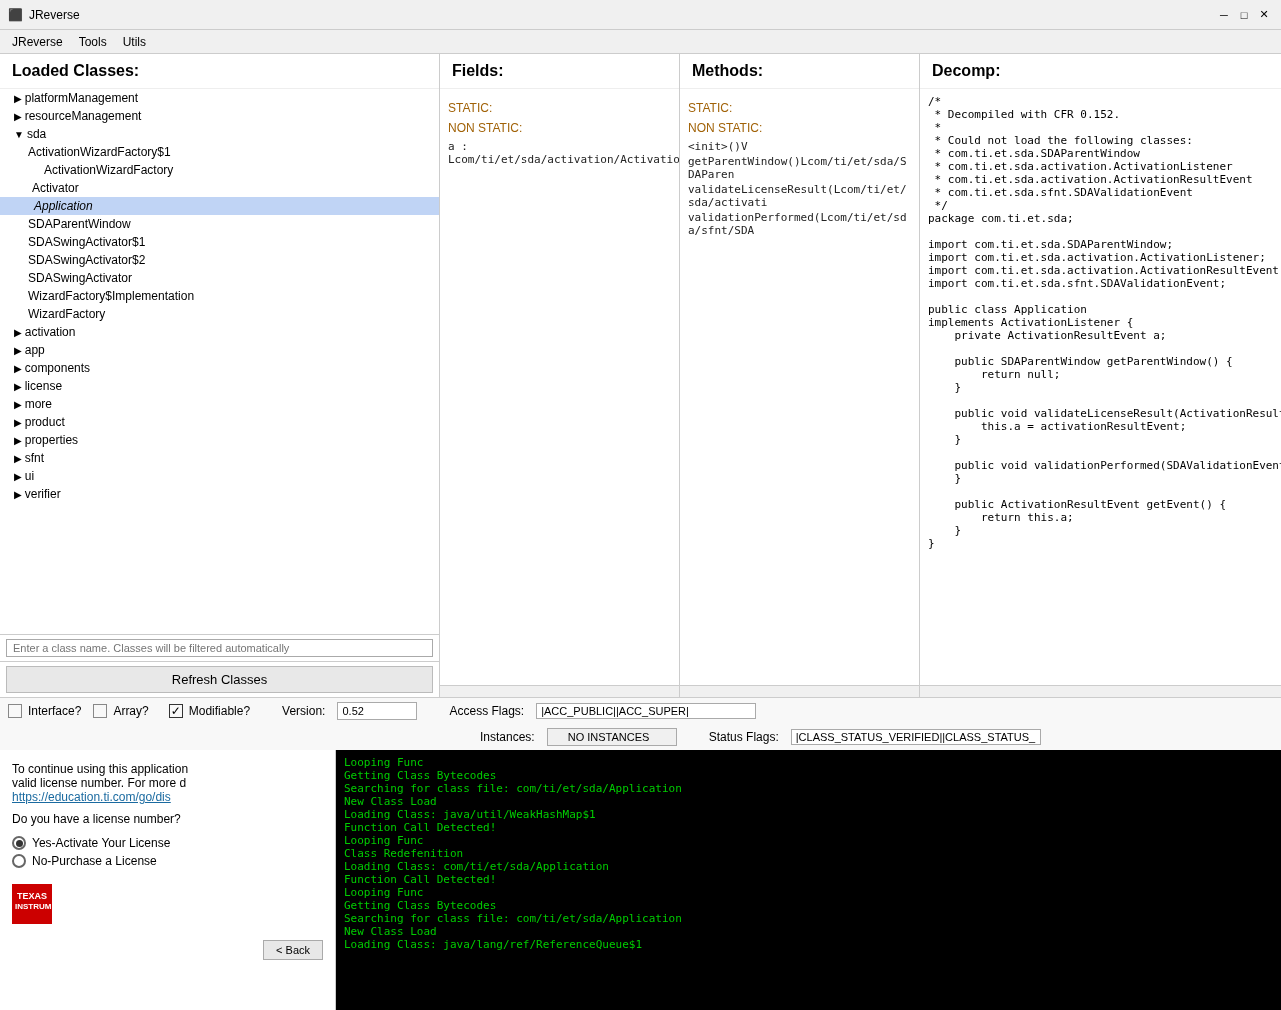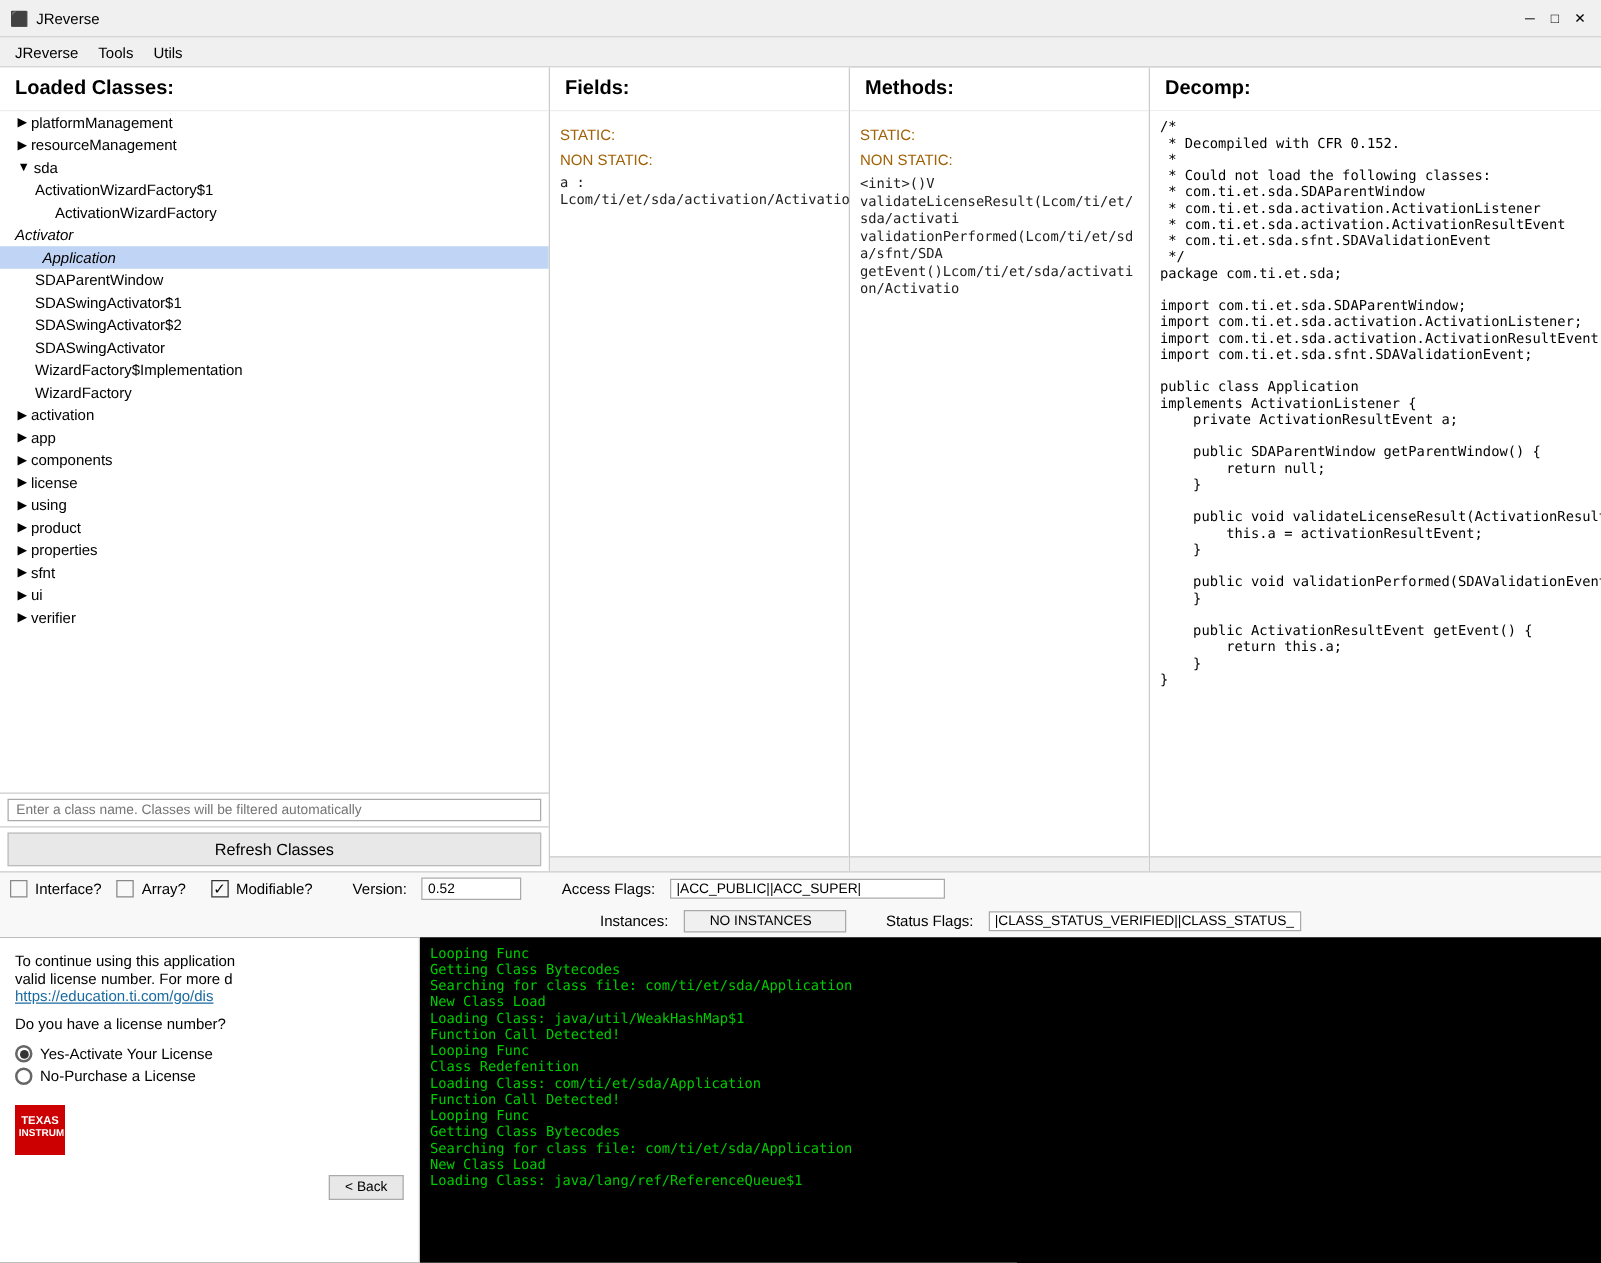--- a/index.html
+++ b/index.html
@@ -126,21 +126,21 @@
           <div class="tree-item" style="padding-left: 14px;">
             <span class="tree-arrow">▼ </span>
             <span>sda</span>
           </div>
           <div class="tree-item" style="padding-left: 28px;">
             <span>ActivationWizardFactory$1</span>
           </div>
           <div class="tree-item" style="padding-left: 44px;">
             <span>ActivationWizardFactory</span>
           </div>
-          <div class="tree-item" style="padding-left: 12px; font-style: italic;">
+          <div class="tree-item" style="padding-left: 32px;">
             <span>Activator</span>
           </div>
           <div class="tree-item selected" style="padding-left: 34px; font-style: italic;">
             <span>Application</span>
           </div>
           <div class="tree-item" style="padding-left: 28px;">
             <span>SDAParentWindow</span>
           </div>
           <div class="tree-item" style="padding-left: 28px;">
             <span>SDASwingActivator$1</span>
@@ -168,21 +168,21 @@
           <div class="tree-item" style="padding-left: 14px;">
             <span class="tree-arrow">▶ </span>
             <span>components</span>
           </div>
           <div class="tree-item" style="padding-left: 14px;">
             <span class="tree-arrow">▶ </span>
             <span>license</span>
           </div>
           <div class="tree-item" style="padding-left: 14px;">
             <span class="tree-arrow">▶ </span>
-            <span>using</span>
+            <span>more</span>
           </div>
           <div class="tree-item" style="padding-left: 14px;">
             <span class="tree-arrow">▶ </span>
             <span>product</span>
           </div>
           <div class="tree-item" style="padding-left: 14px;">
             <span class="tree-arrow">▶ </span>
             <span>properties</span>
           </div>
           <div class="tree-item" style="padding-left: 14px;">
@@ -214,23 +214,23 @@
       <div class="scrollbar-h"></div>
     </div>
 
     <div class="methods-panel">
       <div class="panel-header">Methods:</div>
       <div class="methods-content">
         <div class="section-label">STATIC:</div>
         <div class="section-label">NON STATIC:</div>
         <div id="methods-list">
             <div class="method-item">&lt;init&gt;()V</div>
+            <div class="method-item">getParentWindow()Lcom/ti/et/sda/SDAParen</div>
             <div class="method-item">validateLicenseResult(Lcom/ti/et/sda/activati</div>
             <div class="method-item">validationPerformed(Lcom/ti/et/sda/sfnt/SDA</div>
-            <div class="method-item">getEvent()Lcom/ti/et/sda/activation/Activatio</div>
           </div>
       </div>
       <div class="scrollbar-h"></div>
     </div>
 
     <div class="decomp-panel">
       <div class="panel-header">Decomp:</div>
       <div class="decomp-content">/*
  * Decompiled with CFR 0.152.
  *

